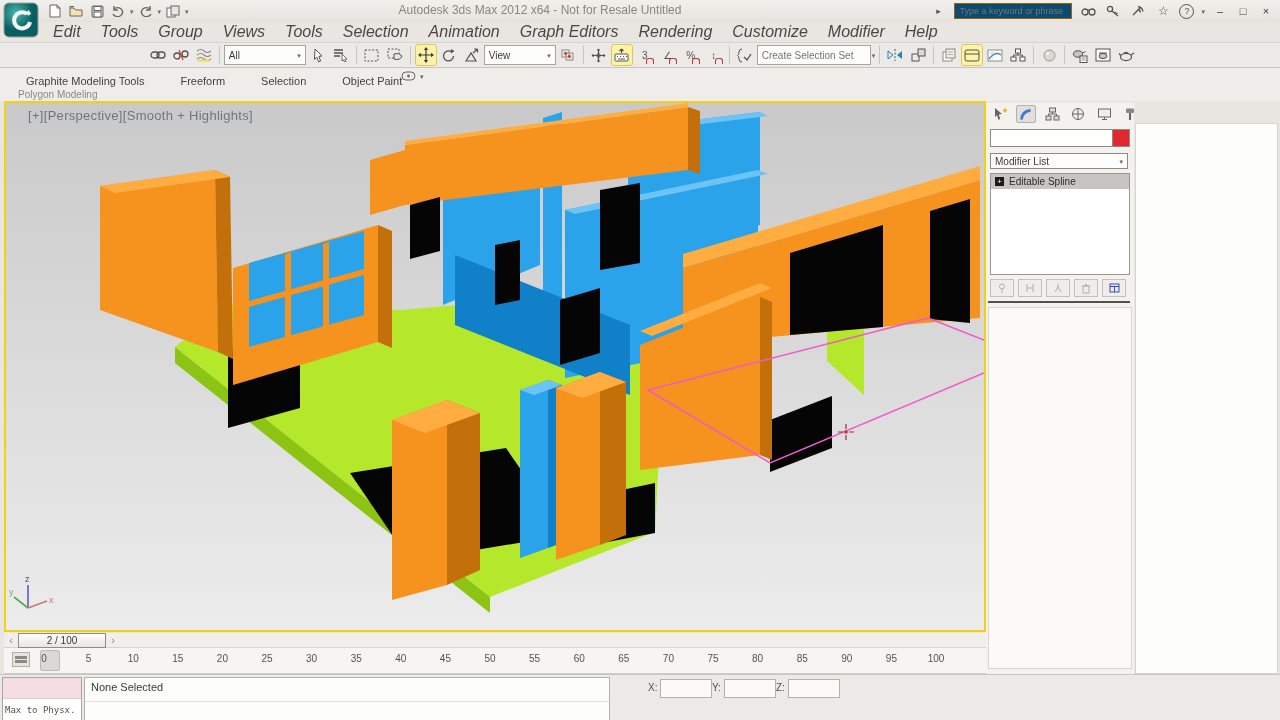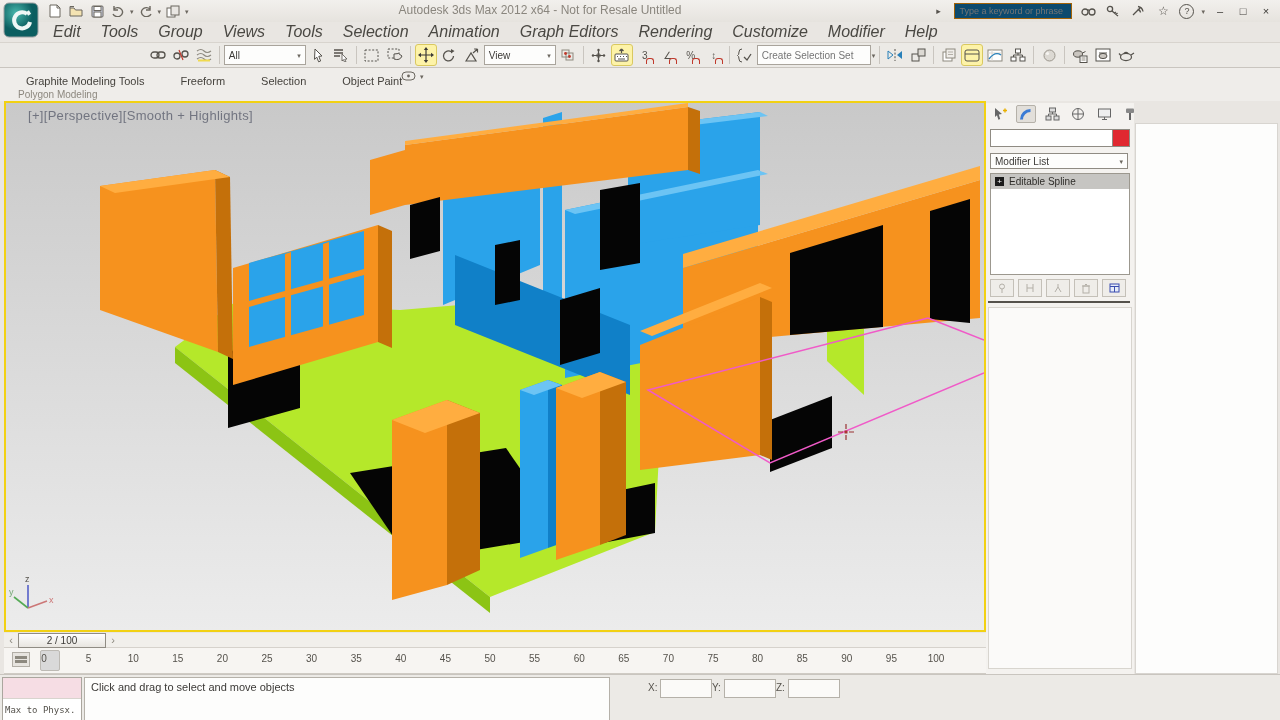--- a/index.html
+++ b/index.html
@@ -604,21 +604,21 @@
 </div>
 
 <div id="right-panel" class="abs"></div>
 
 <div id="statusbar" class="abs">
   <div id="listener" class="abs">
     <div class="pink"></div>
     <div class="lwhite">Max to Physx.</div>
   </div>
   <div id="status-field" class="abs">
-    <div id="prompt-line">Click and drag to select and move objects</div>
+    <div id="status-line">None Selected</div>
   </div>
 
   <span class="coordlab" style="left:648px;">X:</span>
   <input class="coordfield" style="left: 660px;" value="">
   <span class="coordlab" style="left:712px;">Y:</span>
   <input class="coordfield" style="left: 724px;" value="">
   <span class="coordlab" style="left:776px;">Z:</span>
   <input class="coordfield" style="left: 788px;" value="">
 
 </div>

